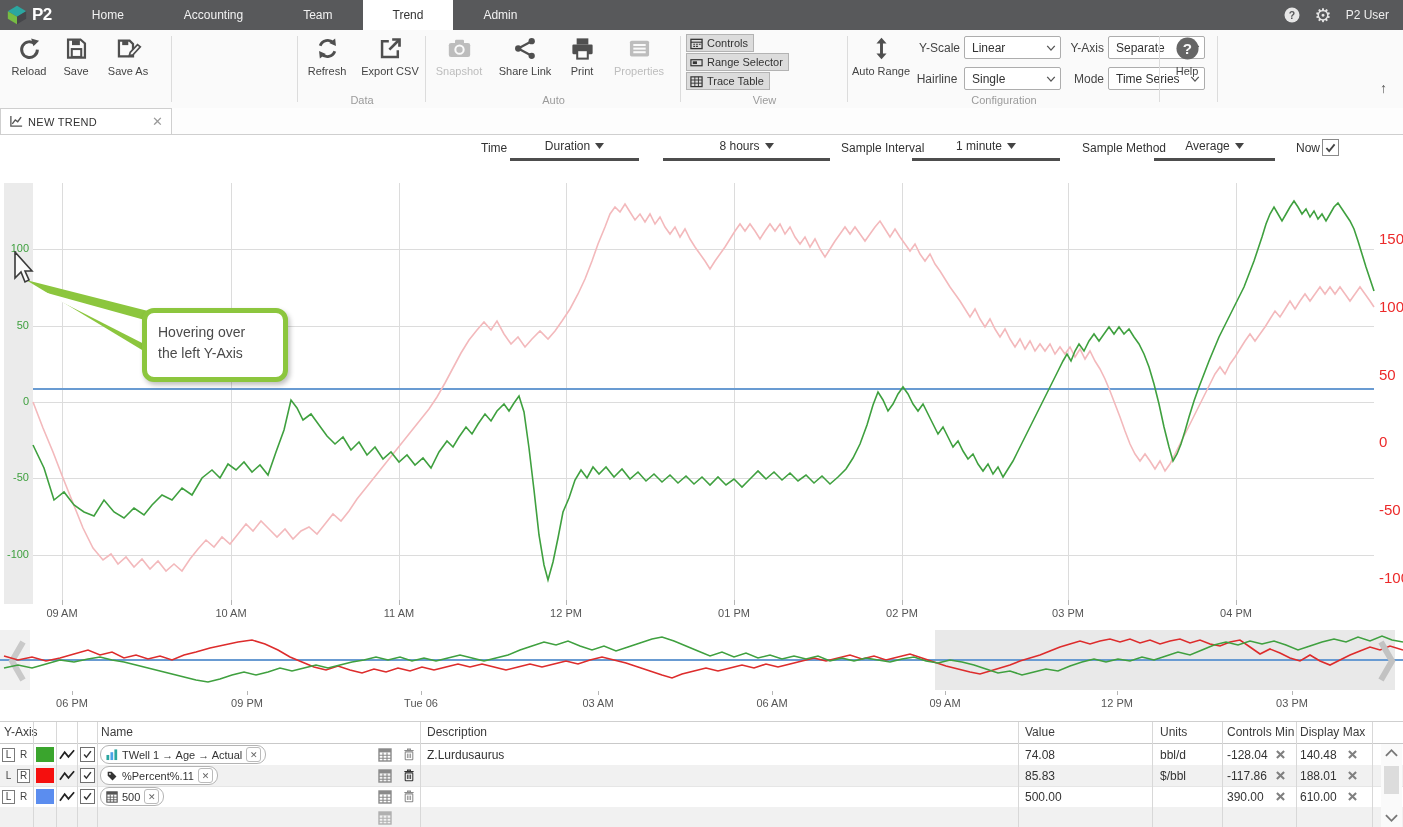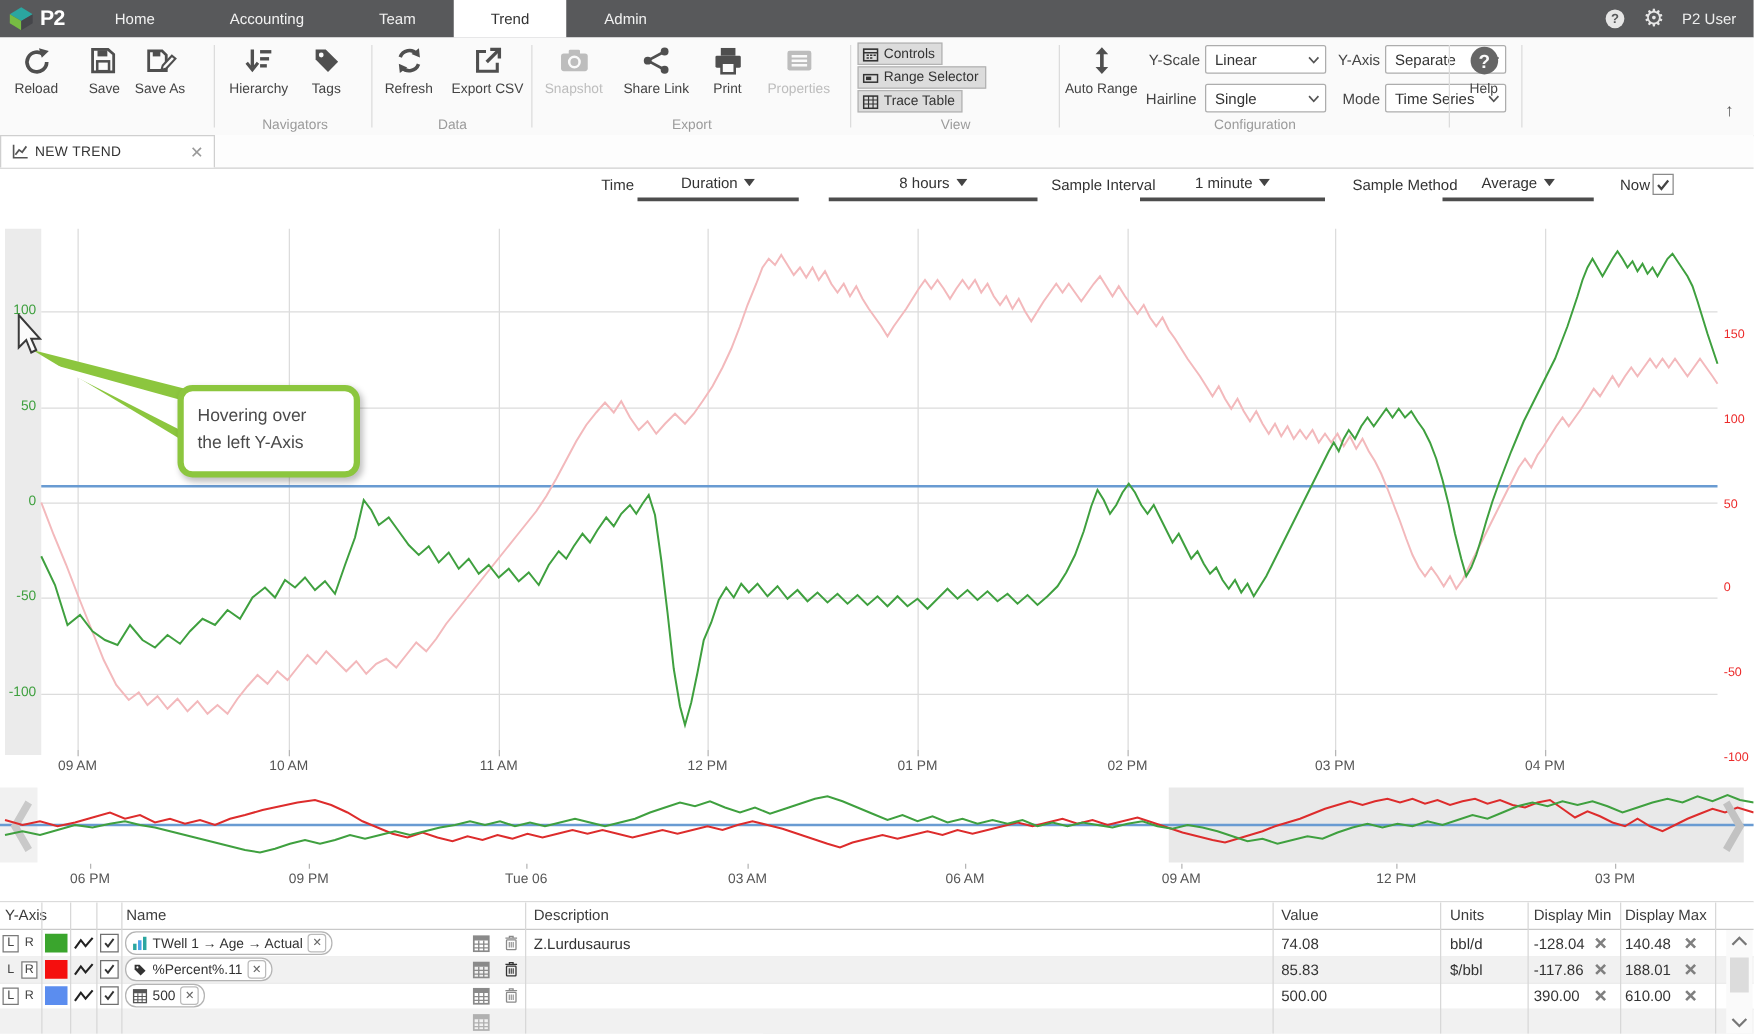--- a/index.html
+++ b/index.html
@@ -37,21 +37,21 @@
   
   .ctl-label{position:absolute;top:141px;font-size:12px;color:#333;white-space:nowrap;}
   .ctl-dd{position:absolute;top:138px;text-align:center;font-size:12px;color:#333;cursor:pointer;white-space:nowrap;}
   .ctl-dd .caret{display:inline-block;margin-left:5px;vertical-align:1px;}
   .ctl-underline{position:absolute;top:158px;height:3px;background:#4d4d4d;}
   .checkbox{position:absolute;width:15px;height:15px;background:#fff;border:1px solid #8a8a8a;display:flex;align-items:center;justify-content:center;cursor:pointer;}
   
   .gridv{position:absolute;width:1px;background:#dcdcdc;}
   .gridh{position:absolute;height:1px;background:#dcdcdc;}
   .ytick-l{position:absolute;width:26px;text-align:right;font-size:11px;color:#3fa03f;}
-  .ytick-r{position:absolute;font-size:10px;color:#ec2a2a;margin-top:32px;}
+  .ytick-r{position:absolute;font-size:15px;color:#ec2a2a;}
   .xtick{position:absolute;width:60px;text-align:center;font-size:11px;color:#555;}
   .tickmark{position:absolute;width:1px;height:5px;background:#b5b5b5;}
   #yaxis-strip{position:absolute;left:4px;top:183px;width:29px;height:421px;background:#ebebeb;cursor:default;}
   #blue-main{position:absolute;left:33px;top:388px;width:1341px;height:2px;background:#699bd2;}
   #mini-sel{position:absolute;left:935px;top:630px;width:460px;height:60px;background:#e9e9e9;}
   #mini-blue{position:absolute;left:0;top:659px;width:1403px;height:2px;background:#699bd2;}
   #mini-leftpad{position:absolute;left:0;top:630px;width:30px;height:60px;background:#f1f1f1;}
   #svg-overlay{position:absolute;left:0;top:0;z-index:3;pointer-events:none;}
   
   #tooltip-box{position:absolute;left:142px;top:308px;width:146px;height:74px;background:#fff;border:5px solid #8cc63e;border-radius:12px;box-sizing:border-box;z-index:5;box-shadow:2px 3px 5px rgba(0,0,0,.25);padding:9px 0 0 11px;}
@@ -115,56 +115,36 @@
 
   <div id="ribbon">
       <div class="rgroup" style="left: 4px; width: 166px;">
         <div class="bigbtn" style="left: 2px; width: 46px;">
           <svg viewBox="0 0 24 24">
             <path d="M19 13a7 7 0 1 1-2.2-5.1" fill="none" stroke="currentColor" stroke-width="2.6"></path>
             <polygon points="13.5,3.2 20.5,5.2 15.5,10" fill="currentColor"></polygon>
           </svg>
           <span class="blabel">Reload</span>
         </div>
-        <div class="bigbtn" style="left: 52px; width: 40px; align-items: flex-end;">
+        <div class="bigbtn" style="left: 52px; width: 40px;">
           <svg viewBox="0 0 24 24">
             <path d="M4.5 4h11L19.5 7.5V20h-15z" fill="none" stroke="currentColor" stroke-width="2"></path>
             <rect x="8" y="4.6" width="7" height="4.4" fill="currentColor"></rect>
             <rect x="7.8" y="12.5" width="8.4" height="7" fill="none" stroke="currentColor" stroke-width="1.8"></rect>
           </svg>
           <span class="blabel">Save</span>
         </div>
         <div class="bigbtn" style="left: 96px; width: 56px; text-align: right;">
           <svg viewBox="0 0 24 24">
             <path d="M3.5 5h9.5L16 8v11H3.5z" fill="none" stroke="currentColor" stroke-width="2"></path>
             <rect x="6.4" y="5.4" width="5.4" height="3.6" fill="currentColor"></rect>
             <path d="M13.5 15.5l6.5-7 2.5 2.1-6.5 7-3.4 1z" fill="#fafafa" stroke="currentColor" stroke-width="1.5"></path>
           </svg>
           <span class="blabel">Save As</span>
         </div>
-      </div>
-      <div class="rgroup" style="left: 176px; width: 120px;">
-        <div class="bigbtn" style="left: 2px; width: 58px;">
-          <svg viewBox="0 0 24 24">
-            <path d="M7 4v12.5" stroke="currentColor" stroke-width="2.4" fill="none"></path>
-            <path d="M3 13.5L7 18.5l4-5" fill="none" stroke="currentColor" stroke-width="2.2"></path>
-            <rect x="12.5" y="4.5" width="8" height="2.4" fill="currentColor"></rect>
-            <rect x="12.5" y="9.5" width="6.4" height="2.4" fill="currentColor"></rect>
-            <rect x="12.5" y="14.5" width="4.8" height="2.4" fill="currentColor"></rect>
-          </svg>
-          <span class="blabel">Hierarchy</span>
-        </div>
-        <div class="bigbtn" style="left: 64px; width: 42px;">
-          <svg viewBox="0 0 24 24">
-            <path d="M4 4v7.2l8.8 8.8 7.2-7.2L11.2 4z" fill="currentColor"></path>
-            <circle cx="8" cy="8" r="1.7" fill="#fafafa"></circle>
-          </svg>
-          <span class="blabel">Tags</span>
-        </div>
-        <div class="rcaption">Navigators</div>
       </div>
       <div class="rgroup" style="left: 300px; width: 124px;">
         <div class="bigbtn" style="left: 2px; width: 50px;">
           <svg viewBox="0 0 24 24">
             <path d="M5.5 9.5a7 7 0 0 1 11.8-2.4" fill="none" stroke="currentColor" stroke-width="2.5"></path>
             <polygon points="18.8,3.2 19.5,9.8 13.5,7.2" fill="currentColor"></polygon>
             <path d="M18.5 14.5a7 7 0 0 1-11.8 2.4" fill="none" stroke="currentColor" stroke-width="2.5"></path>
             <polygon points="5.2,20.8 4.5,14.2 10.5,16.8" fill="currentColor"></polygon>
           </svg>
           <span class="blabel">Refresh</span>
@@ -207,21 +187,21 @@
         </div>
         <div class="bigbtn disabled" style="left: 178px; width: 66px;">
           <svg viewBox="0 0 24 24">
             <rect x="3.5" y="5" width="17" height="14" rx="1.5" fill="currentColor"></rect>
             <rect x="6.5" y="8" width="11" height="1.8" fill="#fafafa"></rect>
             <rect x="6.5" y="11.2" width="11" height="1.8" fill="#fafafa"></rect>
             <rect x="6.5" y="14.4" width="11" height="1.8" fill="#fafafa"></rect>
           </svg>
           <span class="blabel">Properties</span>
         </div>
-        <div class="rcaption">Export</div>
+        <div class="rcaption">Auto</div>
       </div>
       <div class="rgroup" style="left: 683px; width: 163px;">
         <div class="togglebtn" style="top: 4px;">
           <svg viewBox="0 0 14 14">
             <rect x="1" y="2.5" width="12" height="10" fill="none" stroke="currentColor" stroke-width="1.4"></rect>
             <path d="M1 5.6h12" stroke="currentColor" stroke-width="1.2"></path>
             <path d="M3.5 7.8h2M6.5 7.8h2M9.5 7.8h2M3.5 10.2h2M6.5 10.2h2" stroke="currentColor" stroke-width="1.3"></path>
           </svg>
           <span>Controls</span>
         </div>
@@ -433,21 +413,21 @@
 
   <div id="table-divider"></div>
 
   <div id="trace-table">
     <div id="t-header">
         <div class="th" style="left: 4px;">Y-Axis</div>
         <div class="th" style="left: 101px;">Name</div>
         <div class="th" style="left: 427px;">Description</div>
         <div class="th" style="left: 1025px;">Value</div>
         <div class="th" style="left: 1160px;">Units</div>
-        <div class="th" style="left: 1227px;">Display Min</div>
+        <div class="th" style="left: 1227px;">Controls Min</div>
         <div class="th" style="left: 1300px;">Display Max</div>
       </div>
     <div id="t-rows">
         <div class="trow" style="top: 22px;">
           <div class="cell" style="left:2px;">
             <span class="lr sel">L</span>
             <span class="lr">R</span>
           </div>
           <div class="cell" style="left:36px;">
             <span class="swatch" style="background:#3aa52d"></span>

